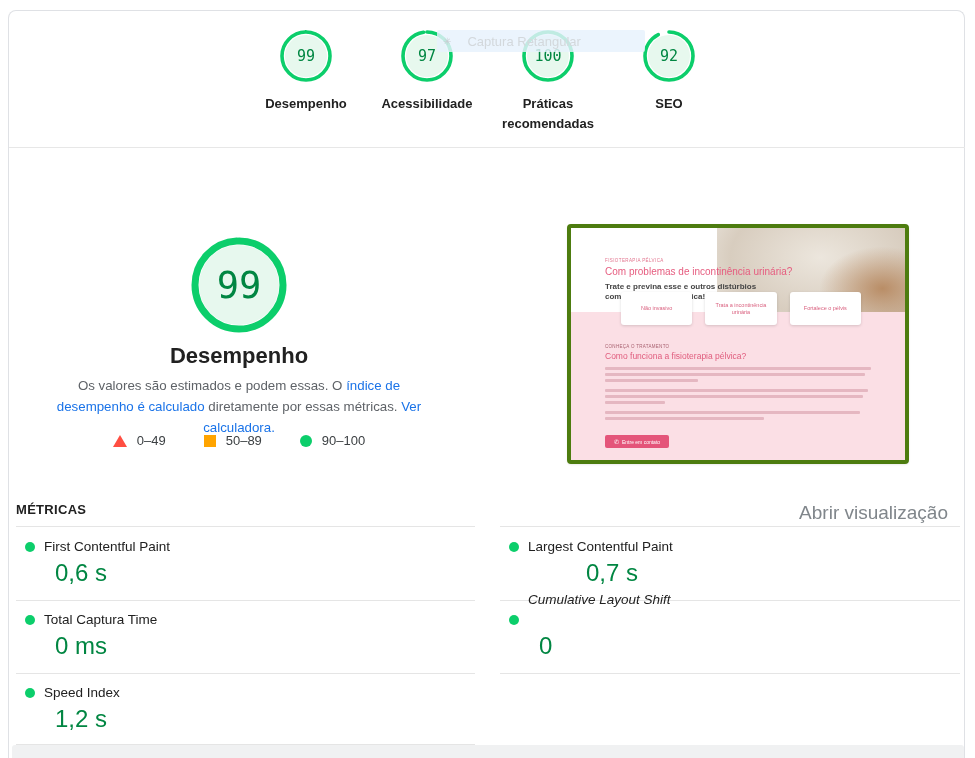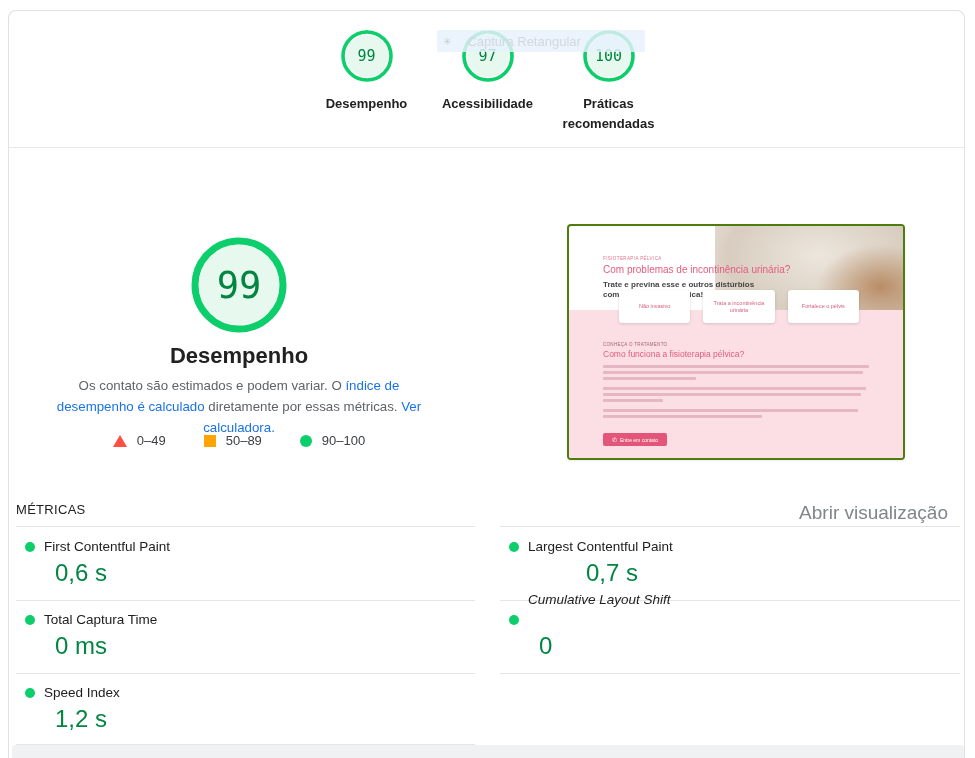--- a/index.html
+++ b/index.html
@@ -63,21 +63,21 @@
     font-size:13px;color:#3c4043;
   }
   .legend-item{display:flex;align-items:center;}
   .sh-tri{width:0;height:0;border-left:7px solid transparent;border-right:7px solid transparent;
     border-bottom:12px solid #ff4e42;margin-right:10px;}
   .sh-sq{width:12px;height:12px;background:#ffa400;margin-right:10px;}
   .sh-dot{width:12px;height:12px;border-radius:50%;background:#0cce6b;margin-right:10px;}
   
   .thumb{
     position:absolute;left:567px;top:224px;width:334px;height:232px;
-    border:2px solid #4d7c0f;border-radius:4px;background:#fff;overflow:hidden;
+    border:4px solid #4d7c0f;border-radius:4px;background:#fff;overflow:hidden;
     box-shadow:0 1px 2px rgba(0,0,0,.08);
   }
   .thumb-photo{
     position:absolute;right:0;top:0;width:188px;height:84px;
     background:
       radial-gradient(90px 60px at 88% 72%, #b98d66 0%, rgba(185,141,102,0) 70%),
       radial-gradient(150px 95px at 55% 35%, #ece6dd 0%, #d8cdbf 60%, rgba(216,205,191,0) 100%),
       linear-gradient(100deg,#f2efe9 0%,#e6ded3 40%,#cdbfae 75%,#c2ab92 100%);
   }
   .t-eyebrow{position:absolute;left:34px;top:30px;font-size:4.5px;letter-spacing:.4px;color:#e2738d;}
@@ -96,21 +96,21 @@
   .t-paras{position:absolute;left:34px;right:26px;top:139px;z-index:2;}
   .tline{height:2.5px;background:#cf8f9e;opacity:.5;border-radius:1px;margin-bottom:3.5px;}
   .tgap{height:4px;}
   .t-btn{
     position:absolute;left:34px;top:207px;width:64px;height:13px;z-index:2;
     background:#e4557a;border-radius:2px;color:#fff;font-size:5px;
     display:flex;align-items:center;justify-content:center;gap:3px;
   }
   .t-btn .bicon{font-size:6px;}
   
-  .metrics-head{position:absolute;left:16px;top:502px;font-size:13px;font-weight:400;color:#212121;letter-spacing:.3px;}
+  .metrics-head{position:absolute;left:16px;top:502px;font-size:13px;font-weight:700;color:#212121;letter-spacing:.3px;}
   .metrics-toggle{position:absolute;right:27px;top:502px;font-size:19px;color:#80868b;cursor:pointer;}
   .hdiv{position:absolute;border-top:1px solid #e5e5e5;}
   .m-dot{position:absolute;width:10px;height:10px;border-radius:50%;background:#0cce6b;}
   .m-label{position:absolute;font-size:13.5px;color:#212121;}
   .m-value{position:absolute;font-size:24px;color:#018642;}
   .bottom-strip{
     position:absolute;left:12px;top:745px;width:952px;height:13px;
     background:#f0f1f2;border-radius:3px 3px 0 0;
   }
 </style>
@@ -143,41 +143,51 @@
   <div class="score-item">
     <div class="gauge gauge-sm">
       <svg viewBox="0 0 52 52" width="52" height="52">
         <circle class="gauge-fill" cx="26" cy="26" r="21"></circle>
         <circle class="arc" cx="26" cy="26" r="24" transform="rotate(-90 26 26)" stroke-dasharray="150.79644737231007 150.79644737231007"></circle>
       </svg>
       <div class="gauge-num">100</div>
     </div>
     <div class="score-label">Práticas recomendadas</div>
   </div>
+  <div class="score-item">
+    <div class="gauge gauge-sm">
+      <svg viewBox="0 0 52 52" width="52" height="52">
+        <circle class="gauge-fill" cx="26" cy="26" r="21"></circle>
+        <circle class="arc" cx="26" cy="26" r="24" transform="rotate(-90 26 26)" stroke-dasharray="138.73273158252528 150.79644737231007"></circle>
+      </svg>
+      <div class="gauge-num">92</div>
+    </div>
+    <div class="score-label">SEO</div>
+  </div>
 </div>
 
 <div class="capture-overlay">
   <span class="ov-icon">✳</span>
   <span>Captura Retangular</span>
 </div>
 
 <div class="top-divider"></div>
 
 <div class="perf-gauge gauge gauge-lg">
   <svg viewBox="0 0 96 96" width="96" height="96">
     <circle class="gauge-fill" cx="48" cy="48" r="40"></circle>
     <circle class="arc" cx="48" cy="48" r="44" transform="rotate(-90 48 48)" stroke-dasharray="273.6955519807427 276.46015351590177"></circle>
   </svg>
   <div class="gauge-num">99</div>
 </div>
 
 <div class="perf-title">Desempenho</div>
 
 <div class="perf-desc">
-  <span>Os contato são estimados e podem variar. O </span><span class="lnk">índice de desempenho é calculado</span><span> diretamente por essas métricas. </span><span class="lnk">Ver calculadora.</span>
+  <span>Os valores são estimados e podem essas. O </span><span class="lnk">índice de desempenho é calculado</span><span> diretamente por essas métricas. </span><span class="lnk">Ver calculadora.</span>
 </div>
 
 <div class="legend">
   <div class="legend-item">
     <span class="sh-tri"></span>
     <span>0–49</span>
   </div>
   <div class="legend-item">
     <span class="sh-sq"></span>
     <span>50–89</span>

